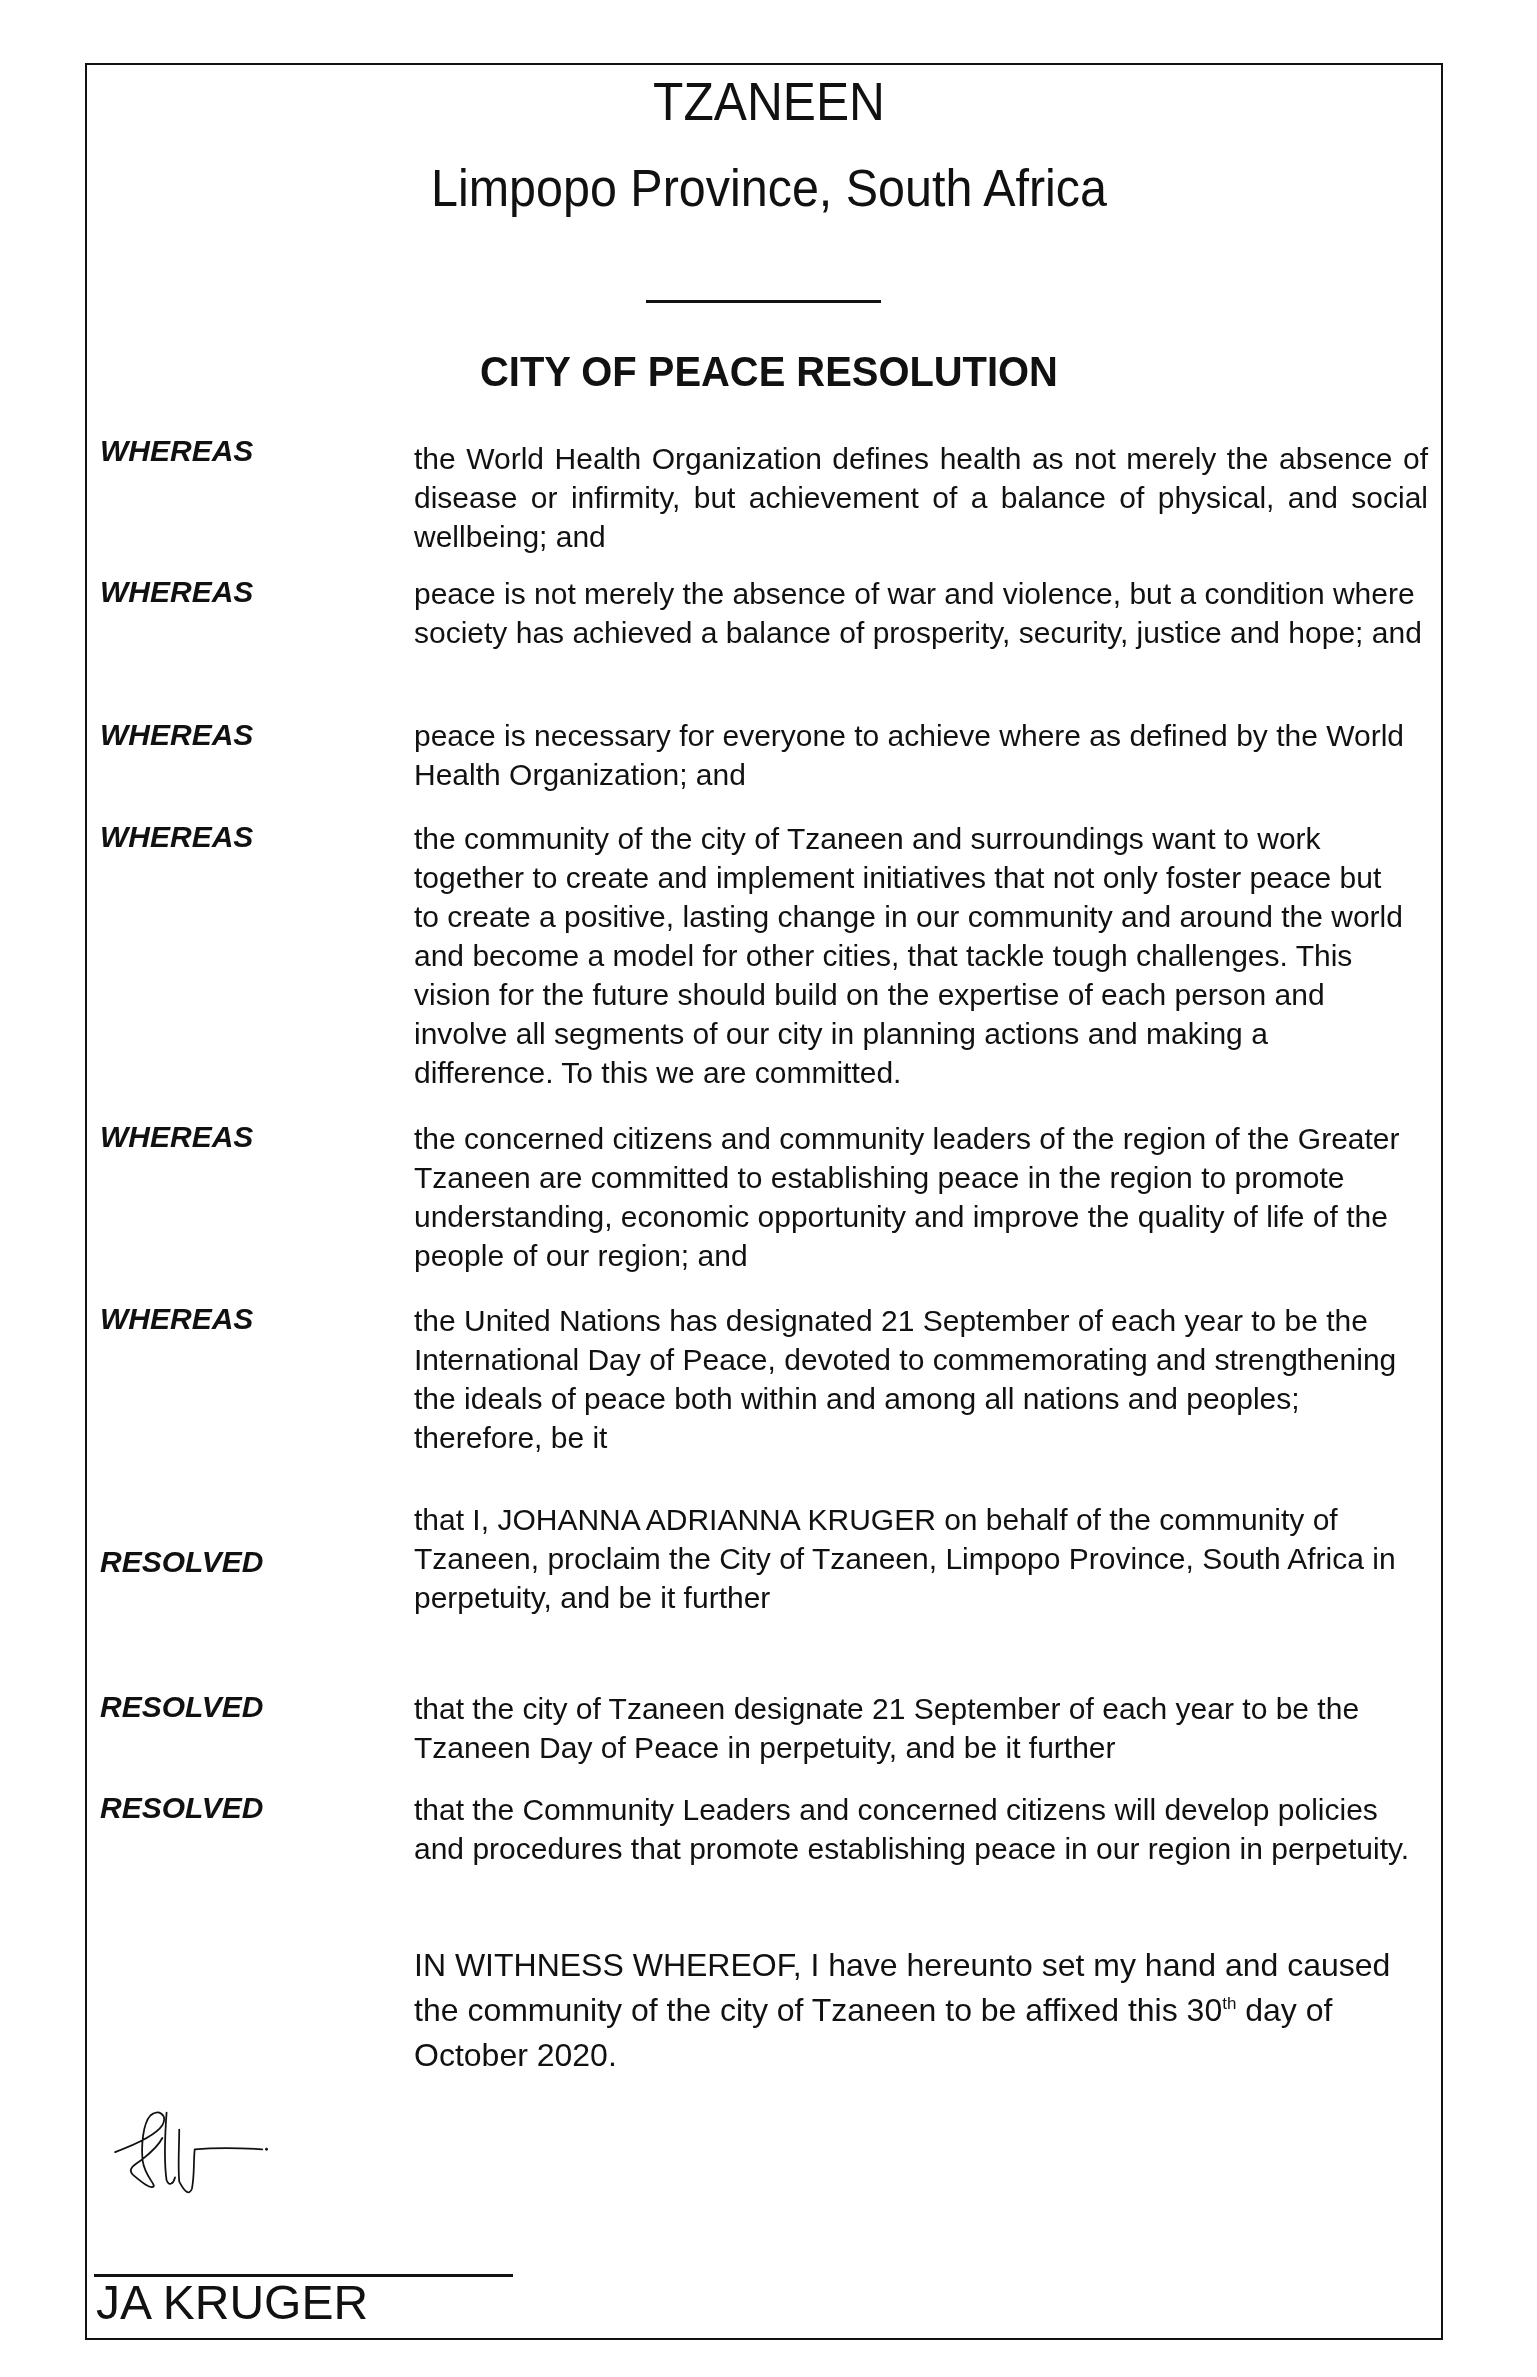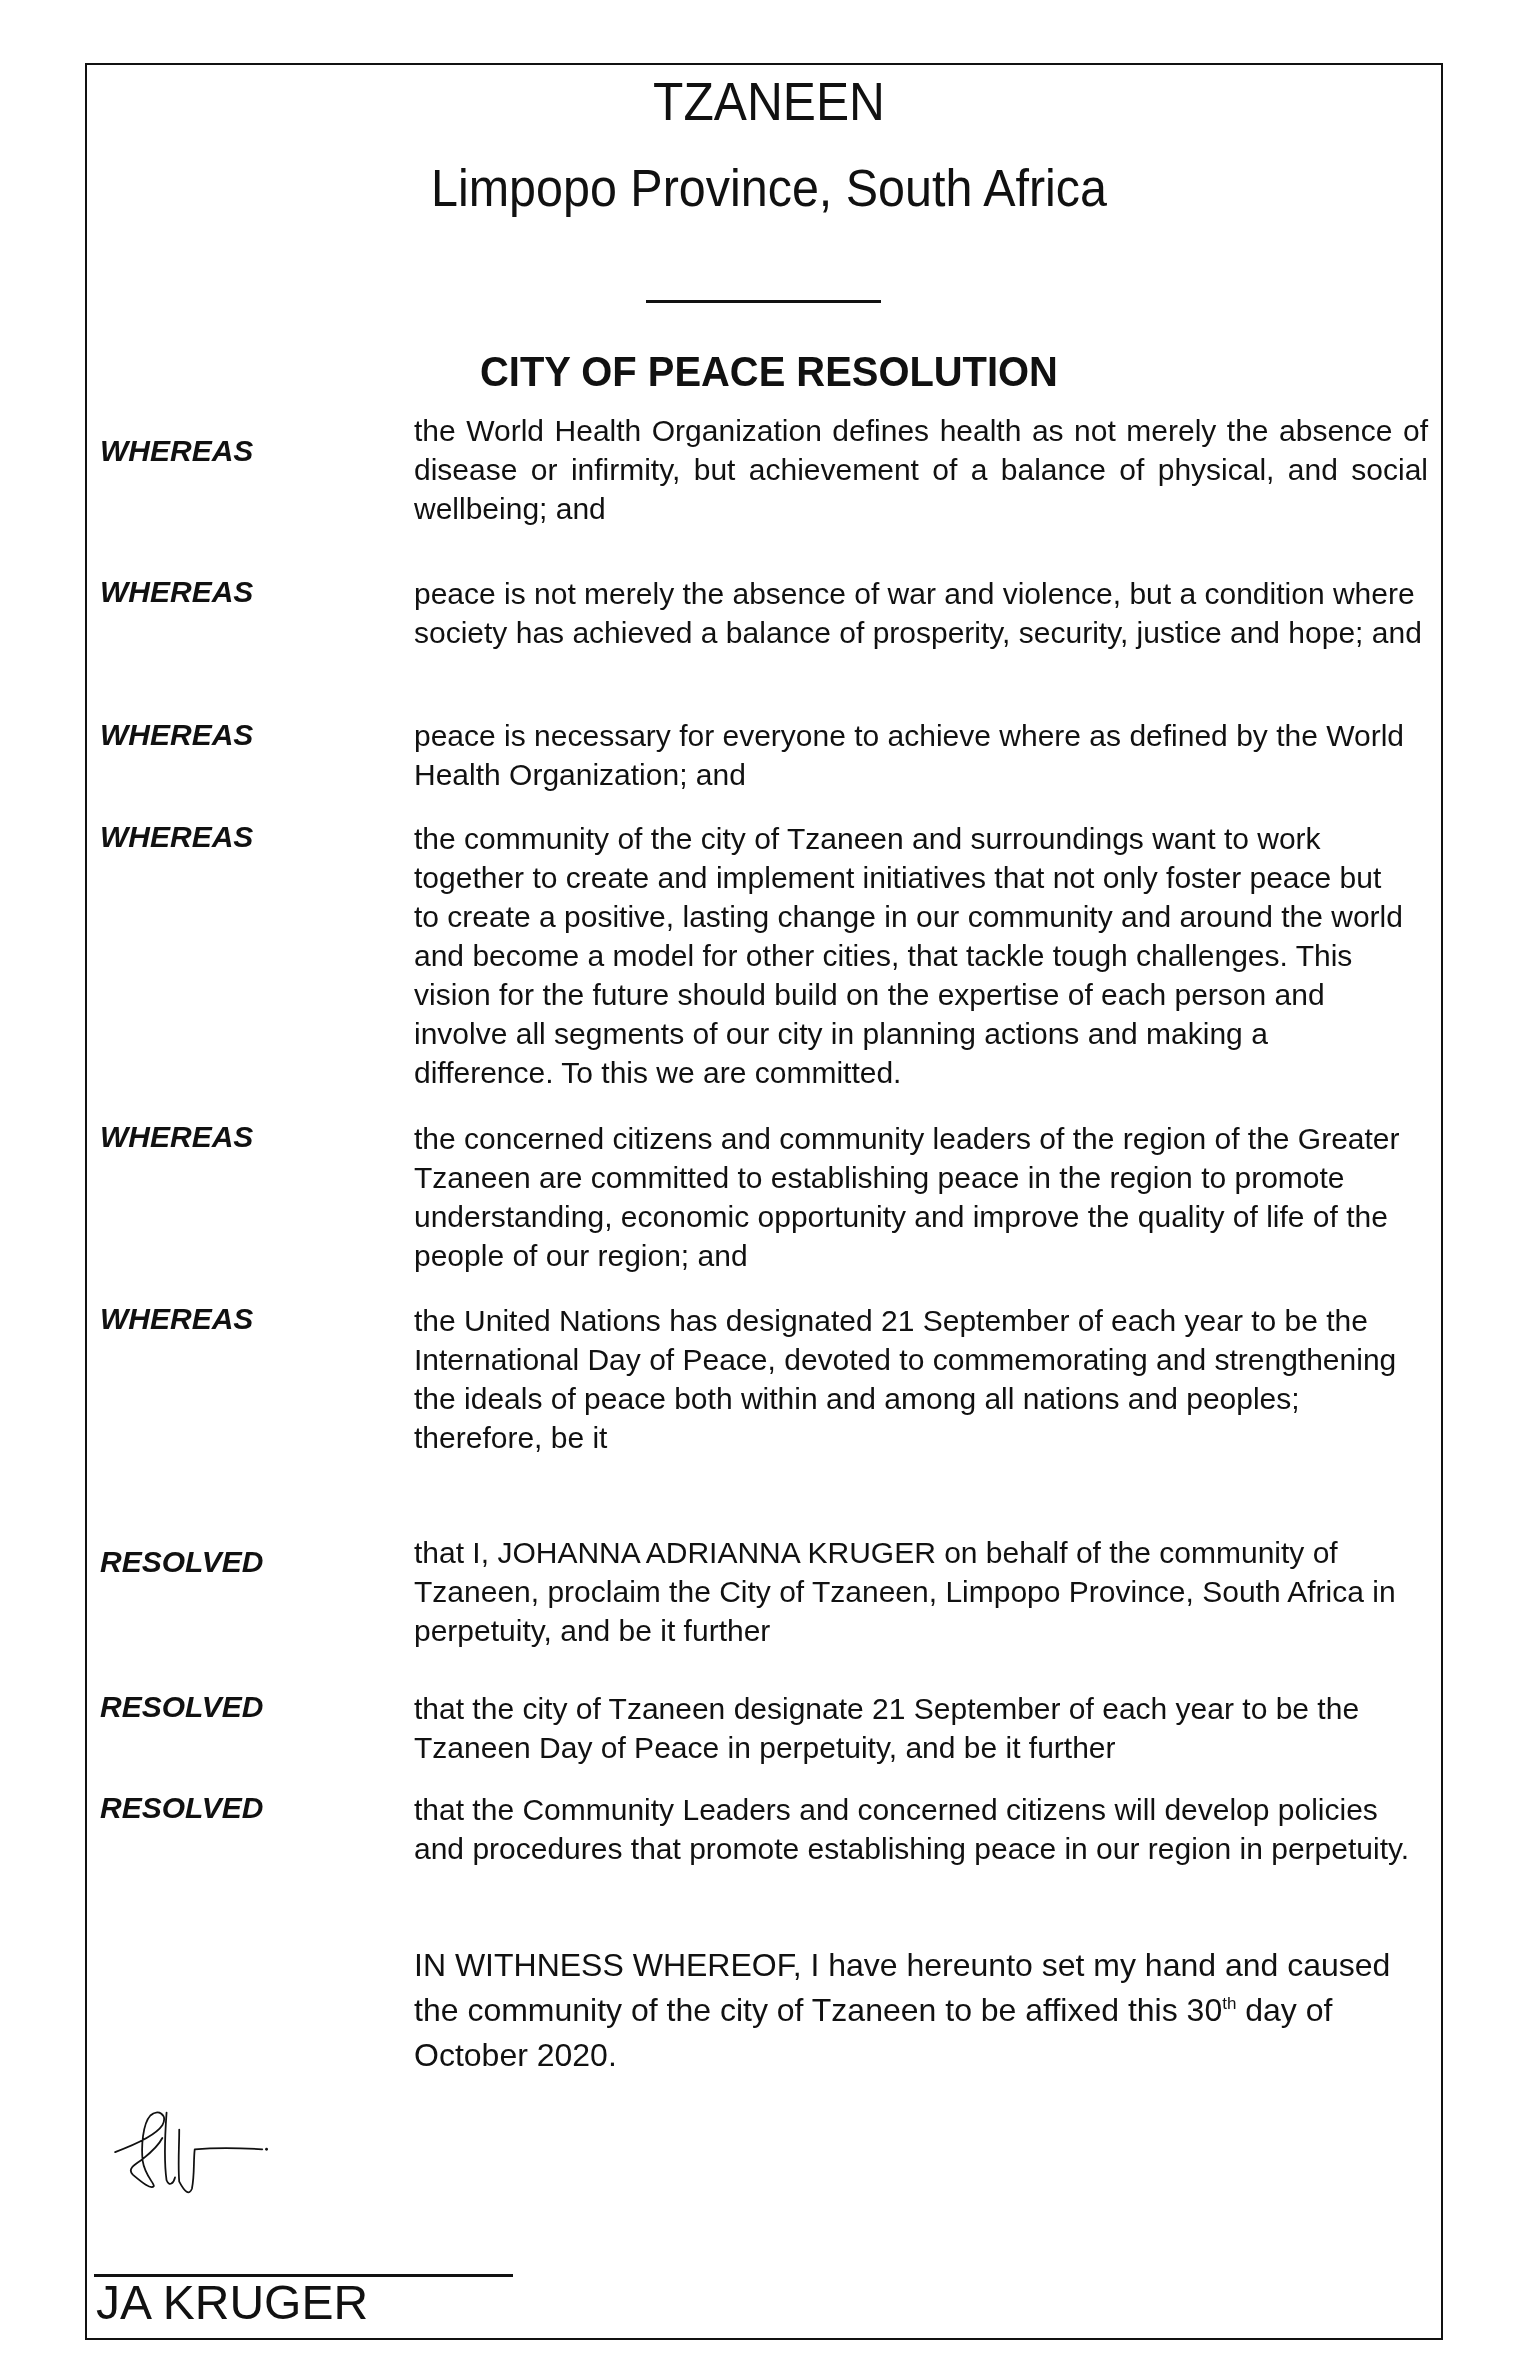--- a/index.html
+++ b/index.html
@@ -25,39 +25,39 @@
 <body>
 
 <div class="frame"></div>
 
 <div class="title t1">TZANEEN</div>
 <div class="title t2">Limpopo Province, South Africa</div>
 <div class="rule"></div>
 <div class="title t3">CITY OF PEACE RESOLUTION</div>
 
 <div class="label" style="top:431px">WHEREAS</div>
-<div class="body-text justify" style="top:411px">the World Health Organization defines health as not merely the absence of disease or infirmity, but achievement of a balance of physical, and social wellbeing; and</div>
+<div class="body-text justify" style="top:439px">the World Health Organization defines health as not merely the absence of disease or infirmity, but achievement of a balance of physical, and social wellbeing; and</div>
 
 <div class="label" style="top:572px">WHEREAS</div>
 <div class="body-text" style="top:574px">peace is not merely the absence of war and violence, but a condition where society has achieved a balance of prosperity, security, justice and hope; and</div>
 
 <div class="label" style="top:715px">WHEREAS</div>
 <div class="body-text" style="top:716px">peace is necessary for everyone to achieve where as defined by the World Health Organization; and</div>
 
 <div class="label" style="top:817px">WHEREAS</div>
 <div class="body-text" style="top:819px; width:994px">the community of the city of Tzaneen and surroundings want to work together to create and implement initiatives that not only foster peace but to create a positive, lasting change in our community and around the world and become a model for other cities, that tackle tough challenges.  This vision for the future should build on the expertise of each person and involve all segments of our city in planning actions and making a difference.  To this we are committed.</div>
 
 <div class="label" style="top:1117px">WHEREAS</div>
 <div class="body-text" style="top:1119px; width:1008px">the concerned citizens and community leaders of the region of the Greater Tzaneen are committed to establishing peace in the region to promote understanding, economic opportunity and improve the quality of life of the people of our region; and</div>
 
 <div class="label" style="top:1299px">WHEREAS</div>
 <div class="body-text" style="top:1301px; width:1001px">the United Nations has designated 21 September of each year to be the International Day of Peace, devoted to commemorating and strengthening the ideals of peace both within and among all nations and peoples; therefore, be it</div>
 
 <div class="label" style="top:1542px">RESOLVED</div>
-<div class="body-text" style="top:1533px; width:1015px">that I, JOHANNA ADRIANNA KRUGER on behalf of the community of Tzaneen, proclaim the City of Tzaneen, Limpopo Province, South Africa in perpetuity, and be it further</div>
+<div class="body-text" style="top:1500px; width:1015px">that I, JOHANNA ADRIANNA KRUGER on behalf of the community of Tzaneen, proclaim the City of Tzaneen, Limpopo Province, South Africa in perpetuity, and be it further</div>
 
 <div class="label" style="top:1687px">RESOLVED</div>
 <div class="body-text" style="top:1689px; width:994px">that the city of Tzaneen designate 21 September of each year to be the Tzaneen Day of Peace in perpetuity, and be it further</div>
 
 <div class="label" style="top:1788px">RESOLVED</div>
 <div class="body-text" style="top:1790px; width:1011px">that the Community Leaders and concerned citizens will develop policies and procedures that promote establishing peace in our region in perpetuity.</div>
 
 <div class="witness" style="top:1943px; width:987px"><span>IN WITHNESS WHEREOF, I have hereunto set my hand and caused the community of the city of Tzaneen to be affixed this 30</span><sup>th</sup><span> day of October 2020.</span></div>
 
 <svg class="signature" viewBox="0 0 240 140" xmlns="http://www.w3.org/2000/svg">

